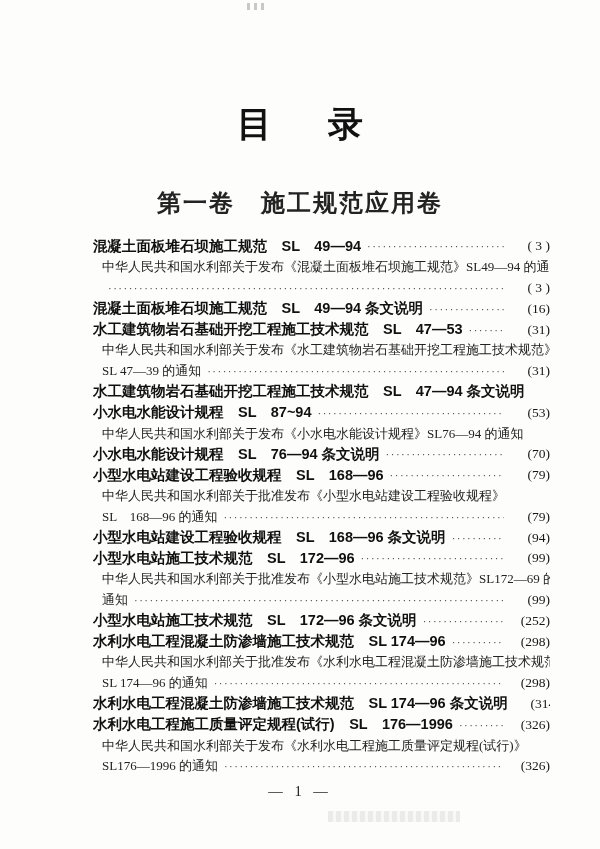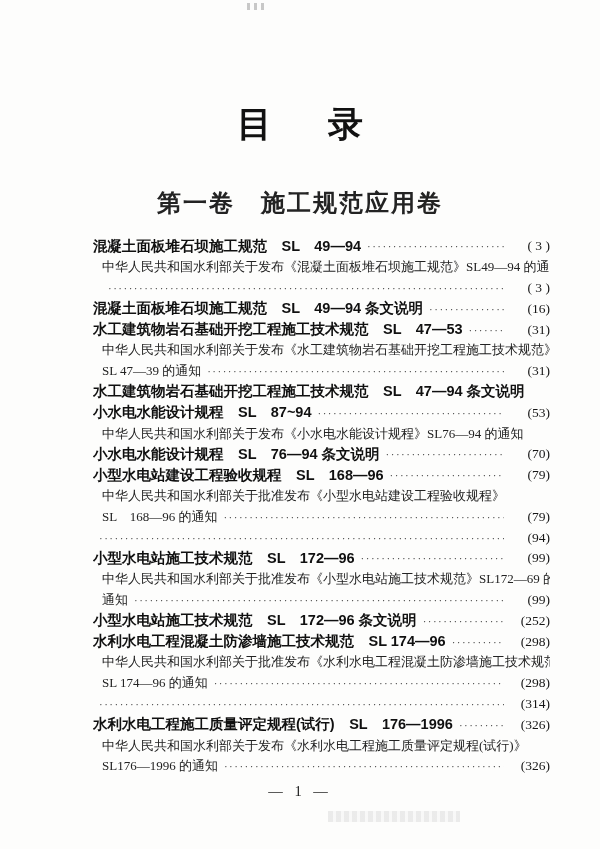--- a/index.html
+++ b/index.html
@@ -161,20 +161,21 @@
     <span class="t">中华人民共和国水利部关于批准发布《小型水电站建设工程验收规程》</span>
   </div>
 
   <div class="row sub">
     <span class="t">SL　168—96 的通知</span>
     <span class="leader">································································································································································</span>
     <span class="pg">(79)</span>
   </div>
 
   <div class="row main">
+    <span class="t">小型水电站建设工程验收规程　SL　168—96 条文说明</span>
     <span class="leader">································································································································································</span>
     <span class="pg">(94)</span>
   </div>
 
   <div class="row main">
     <span class="t">小型水电站施工技术规范　SL　172—96</span>
     <span class="leader">································································································································································</span>
     <span class="pg">(99)</span>
   </div>
 
@@ -204,20 +205,21 @@
     <span class="t">中华人民共和国水利部关于批准发布《水利水电工程混凝土防渗墙施工技术规范》</span>
   </div>
 
   <div class="row sub">
     <span class="t">SL 174—96 的通知</span>
     <span class="leader">································································································································································</span>
     <span class="pg">(298)</span>
   </div>
 
   <div class="row main">
+    <span class="t">水利水电工程混凝土防渗墙施工技术规范　SL 174—96 条文说明</span>
     <span class="leader">································································································································································</span>
     <span class="pg">(314)</span>
   </div>
 
   <div class="row main">
     <span class="t">水利水电工程施工质量评定规程(试行)　SL　176—1996</span>
     <span class="leader">································································································································································</span>
     <span class="pg">(326)</span>
   </div>
 

